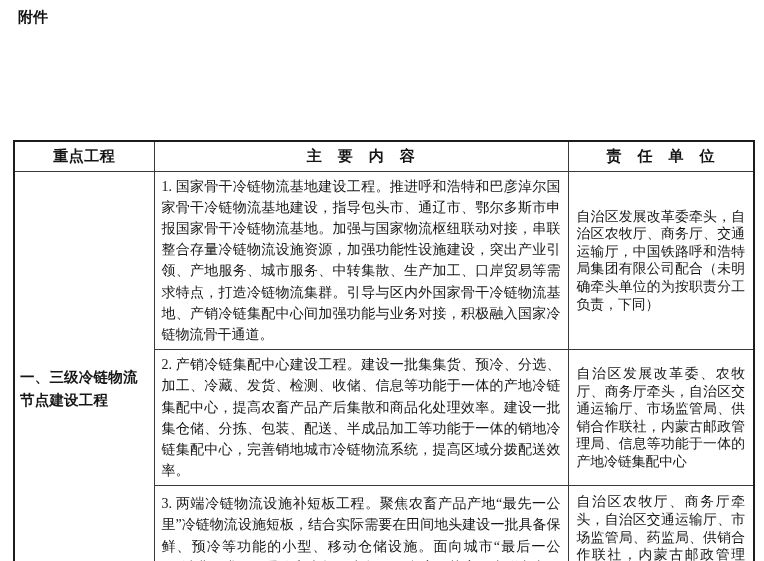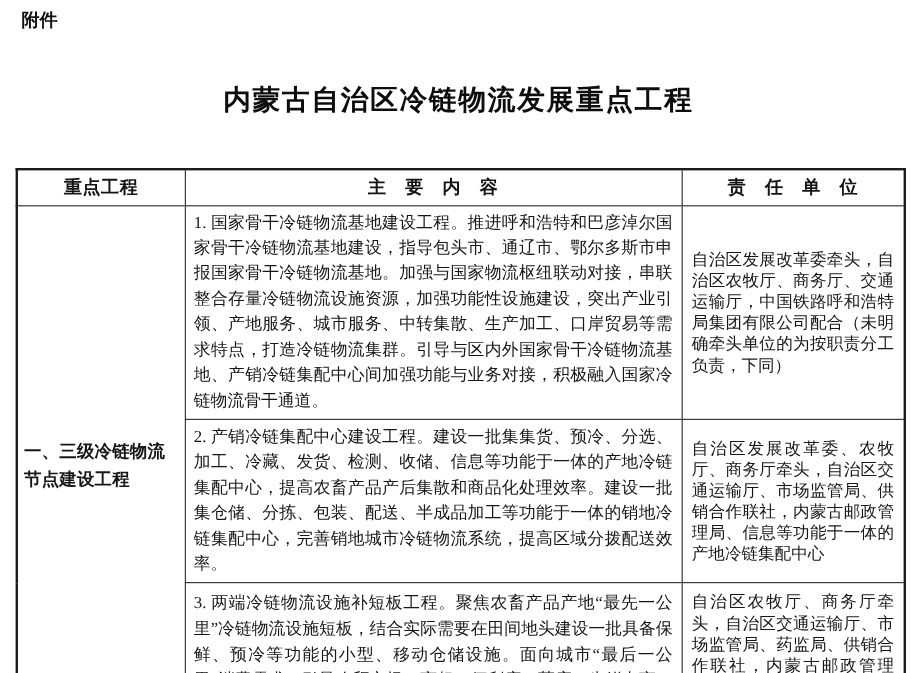--- a/index.html
+++ b/index.html
@@ -93,21 +93,20 @@
     color: #161616;
   }
 </style>
 </head>
 <body>
 
 <div class="page">
 
   <div class="attachment-label">附件</div>
 
-  <div class="doc-title">内蒙古自治区冷链物流发展重点工程</div>
 
   <table class="projects">
     <colgroup>
       <col class="c1">
         <col class="c2">
         <col class="c3">
     </colgroup>
     <tbody>
       <tr class="header-row">
         <th class="head-cell">重点工程</th>

